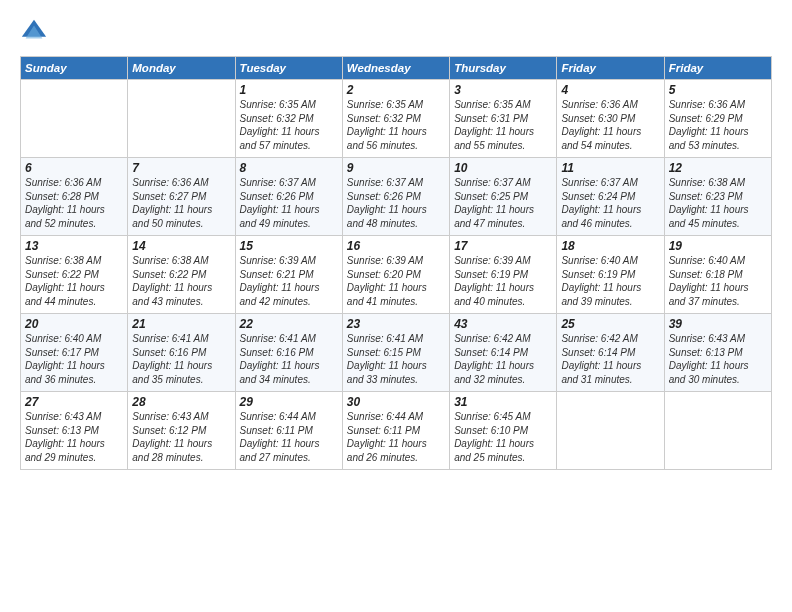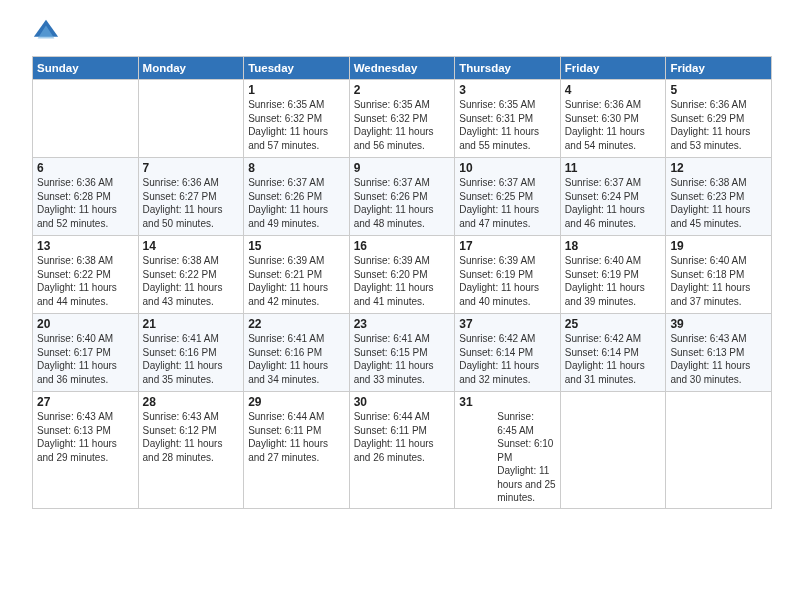--- a/index.html
+++ b/index.html
@@ -6,22 +6,23 @@
     body {
       font-family: Arial, sans-serif;
       background: #fff;
       width: 792px;
       height: 612px;
       overflow: hidden;
     }
     .page {
       width: 792px;
       height: 612px;
-      padding: 18px 20px 12px 32px;
+      padding: 18px 20px 12px 20px;
       background: #fff;
+      font-style: italic;
     }
     .header {
       display: flex;
       justify-content: space-between;
       align-items: flex-start;
       margin-bottom: 10px;
     }
     .logo {
       display: flex;
       align-items: center;
@@ -282,21 +283,21 @@
 Sunset: 6:16 PM
 Daylight: 11 hours and 34 minutes.</div>
           </td>
           <td>
             <span class="day-num">23</span>
             <div class="day-info" style="white-space: pre-line;">Sunrise: 6:41 AM
 Sunset: 6:15 PM
 Daylight: 11 hours and 33 minutes.</div>
           </td>
           <td>
-            <span class="day-num">37</span>
+            <span class="day-num">43</span>
             <div class="day-info" style="white-space: pre-line;">Sunrise: 6:42 AM
 Sunset: 6:14 PM
 Daylight: 11 hours and 32 minutes.</div>
           </td>
           <td>
             <span class="day-num">25</span>
             <div class="day-info" style="white-space: pre-line;">Sunrise: 6:42 AM
 Sunset: 6:14 PM
 Daylight: 11 hours and 31 minutes.</div>
           </td>
@@ -327,21 +328,21 @@
 Daylight: 11 hours and 27 minutes.</div>
           </td>
           <td>
             <span class="day-num">30</span>
             <div class="day-info" style="white-space: pre-line;">Sunrise: 6:44 AM
 Sunset: 6:11 PM
 Daylight: 11 hours and 26 minutes.</div>
           </td>
           <td>
             <span class="day-num">31</span>
-            <div class="day-info" style="white-space: pre-line; margin-left: 38px;">Sunrise: 6:45 AM
+            <div class="day-info" style="white-space: pre-line;">Sunrise: 6:45 AM
 Sunset: 6:10 PM
 Daylight: 11 hours and 25 minutes.</div>
           </td>
           <td class="empty-cell"></td>
           <td class="empty-cell"></td>
         </tr>
       </tbody>
   </table>
 </div>
 

